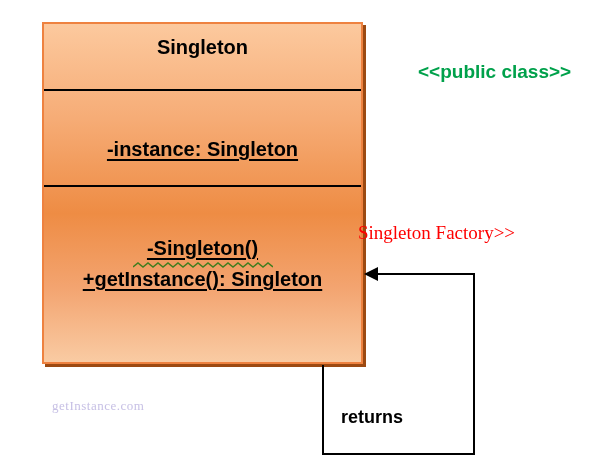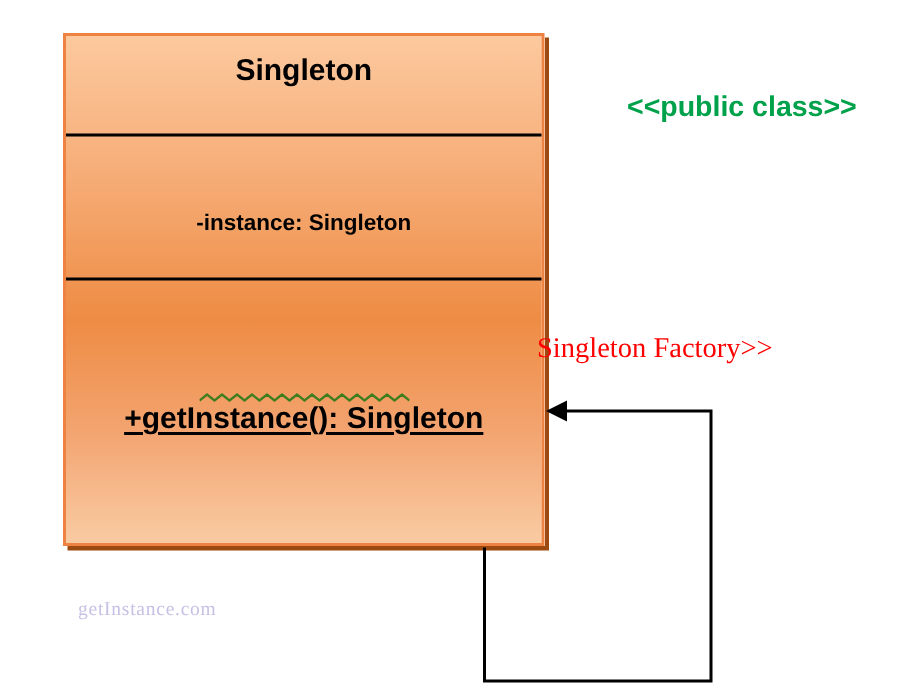--- a/index.html
+++ b/index.html
@@ -19,21 +19,21 @@
     background:linear-gradient(180deg,var(--box-top) 0%,#f6ac76 28%,var(--box-mid) 56%,#f3a470 78%,var(--box-bottom) 100%);
     box-shadow:3px 3px 0 0 var(--box-shadow);
   }
   .divider{position:absolute;left:0;right:0;height:2px;background:var(--line-black);}
   .divider.d1{top:65px;}
   .divider.d2{top:161px;}
 
   .boxtext{position:absolute;left:0;right:0;text-align:center;color:#000;
            font-weight:bold;line-height:24px;white-space:nowrap;}
   .title{top:11px;font-size:20px;}
-  .attr{top:113px;font-size:15px;
+  .attr{top:113px;font-size:20px;text-decoration:underline;
         text-decoration-thickness:2px;text-underline-offset:3px;}
   .m1{top:212px;font-size:20px;text-decoration:underline;
       text-decoration-thickness:2px;text-underline-offset:3px;}
   .m2{top:243px;font-size:20px;text-decoration:underline;
       text-decoration-thickness:2px;text-underline-offset:3px;}
   .squiggle{position:absolute;top:238px;left:50%;transform:translateX(-50%);}
 
   .stereotype{position:absolute;left:381px;top:61px;font-size:19px;font-weight:bold;
               color:var(--stereotype-green);white-space:nowrap;line-height:22px;margin-left:37px;}
   .factory{position:absolute;left:358px;top:222px;font-size:19px;
@@ -49,31 +49,33 @@
 </head>
 <body>
 
 <div class="canvas">
 
   <div class="uml-box">
     <div class="boxtext title">Singleton</div>
     <div class="divider d1"></div>
     <div class="boxtext attr">-instance: Singleton</div>
     <div class="divider d2"></div>
+    <div class="boxtext m1">-Singleton()</div>
     <svg class="squiggle" width="140" height="7" aria-hidden="true">
       <polyline points="0,5 5,1 10,5 15,1 20,5 25,1 30,5 35,1 40,5 45,1 50,5 55,1 60,5 65,1 70,5 75,1 80,5 85,1 90,5 95,1 100,5 105,1 110,5 115,1 120,5 125,1 130,5 135,1 140,5" fill="none" stroke="var(--squiggle-green)" stroke-width="1.5"></polyline>
     </svg>
     <div class="boxtext m2">+getInstance(): Singleton</div>
   </div>
 
   <div class="stereotype">&lt;&lt;public class&gt;&gt;</div>
 
   <div class="factory">Singleton Factory&gt;&gt;</div>
 
   <svg class="arrow-overlay" width="608" height="462" aria-hidden="true">
     <path d="M 323 365 L 323 454 L 474 454 L 474 274 L 377 274" fill="none" stroke="var(--line-black)" stroke-width="2"></path>
     <polygon points="364,274 378,267 378,281" fill="var(--line-black)"></polygon>
   </svg>
 
+  <div class="returns">returns</div>
 
   <div class="watermark">getInstance.com</div>
 
 </div>
 
 </body></html>

